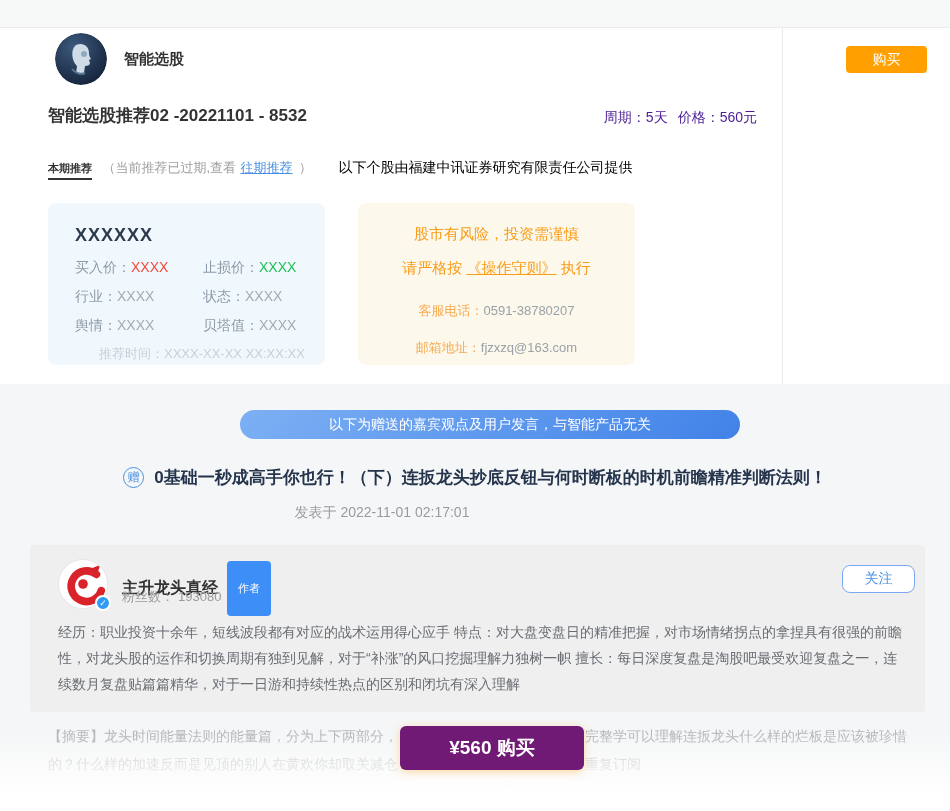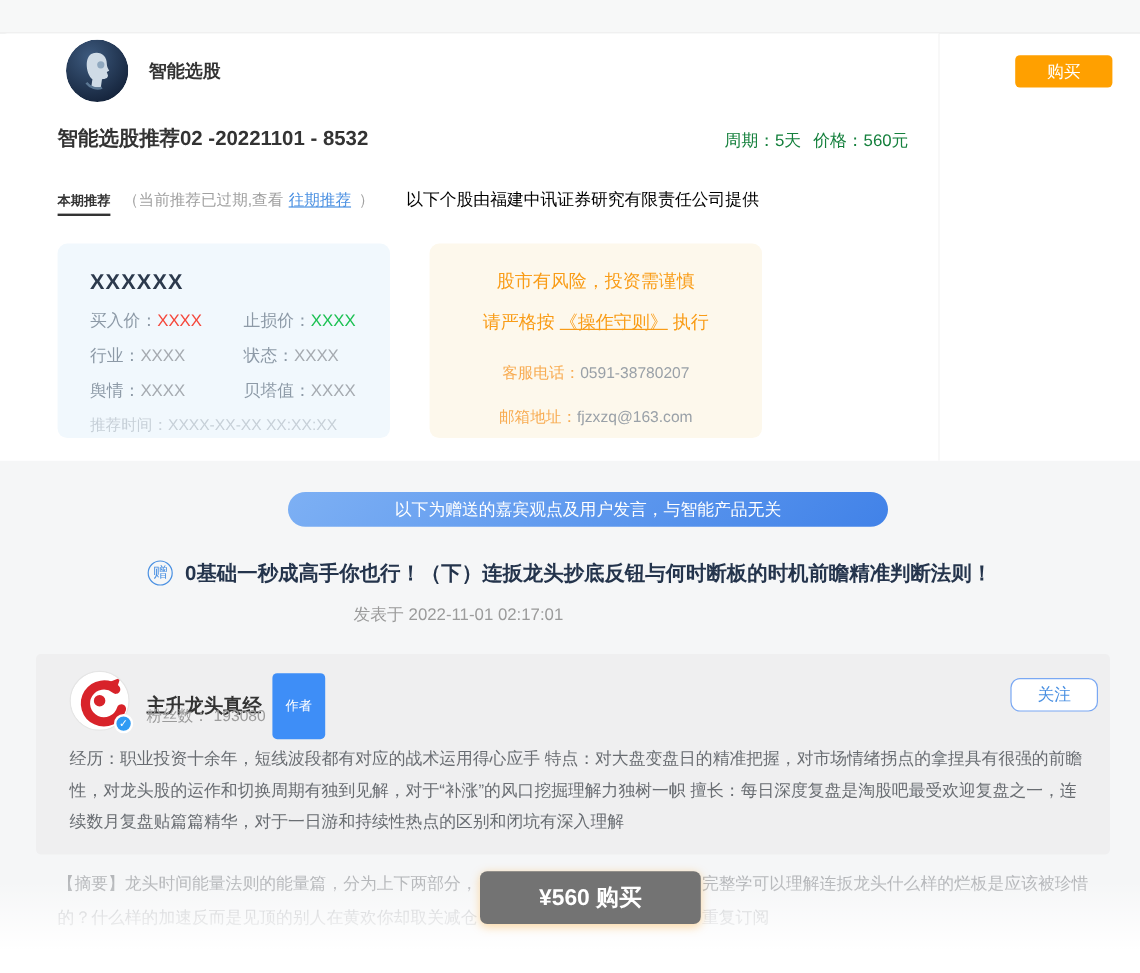--- a/index.html
+++ b/index.html
@@ -14,40 +14,40 @@
     background:#fff; border-right:1px solid #ebebeb; border-top-left-radius:6px; }
 
   .product-avatar { position:absolute; left:55px; top:5px; width:52px; height:52px;
     border-radius:50%; overflow:hidden; }
   .brand { position:absolute; left:124px; top:22px; font-size:15px; font-weight:bold; color:#333; }
   .buy-top { position:absolute; left:846px; top:18px; width:81px; height:27px;
     background:#ffa000; border:none; border-radius:4px; color:#fff; font-size:14px;
     cursor:pointer; font-family:inherit; }
 
   .page-title { position:absolute; left:48px; top:76px; font-size:17px; font-weight:bold; color:#333; }
-  .meta { position:absolute; right:25px; top:81px; font-size:14px; color:#15803d;text-align:center; }
+  .meta { position:absolute; right:25px; top:81px; font-size:14px; color:#4c1d95;text-align:center; }
   .meta .gap { display:inline-block; width:10px; }
 
   .tab-row { position:absolute; left:48px; top:130px; width:880px; white-space:nowrap; }
   .tab-current { font-size:11px; font-weight:bold; color:#333; padding-bottom:4px;
     border-bottom:2px solid #333; cursor:pointer; }
   .tab-note { font-size:13px; color:#a0a0a0; margin-left:6px; }
   .tab-note.suffix { margin-left:2px; }
   .tab-link { font-size:13px; color:#4a90e2; text-decoration:underline; cursor:pointer; }
   .provider { font-size:14px; color:#000000; margin-left:22px; }
 
   .stock-card { position:absolute; left:48px; top:175px; width:277px; height:162px;
     background:#f1f8fd; border-radius:8px; padding:22px 0 0 27px; }
   .stock-name { font-size:18px; font-weight:600; color:#2c3a4d; letter-spacing:1px; margin-bottom:13px; }
   .stock-grid { display:grid; grid-template-columns:128px auto; row-gap:11px; font-size:14px; }
   .f-label { color:#8d9aa7; }
   .v-red   { color:#f5483c; }
   .v-green { color:#1dc153; }
   .v-gray  { color:#a6abb1; }
-  .stock-time { margin-top:10px; margin-left:0; font-size:13px; color:#c7d0d8; }
+  .stock-time { margin-top:10px; margin-left:24px; font-size:13px; color:#c7d0d8; }
 
   .risk-card { position:absolute; left:358px; top:175px; width:277px; height:162px;
     background:#fdf8ec; border-radius:8px; text-align:center; }
   .risk-line1 { margin-top:22px; font-size:15px; color:#f99c17; }
   .risk-line2 { margin-top:15px; font-size:15px; color:#f99c17; }
   .rule-link { text-decoration:underline; color:#f99c17; cursor:pointer; }
   .contact { margin-top:19px; font-size:13px; }
   .contact.first { margin-top:24px; }
   .c-label { color:#f8ab51; }
   .c-value { color:#9aa1a8; }
@@ -92,21 +92,21 @@
   .l1a { left:48px;  top:344px; color:#b5b7ba; }
   .l1b { left:585px; top:344px; color:#b5b7ba; }
   .l2a { left:48px;  top:372px; color:#c4c6c9; }
   .l2b { left:585px; top:372px; color:#c4c6c9; }
 
   .bottom-fade { position:absolute; left:0; top:350px; width:950px; height:77px;
     background:linear-gradient(to bottom, rgba(255,255,255,0) 0%, #ffffff 75%);
     pointer-events:none; z-index:5; }
 
   .buy-bottom { position:absolute; left:400px; top:342px; width:184px; height:44px;
-    background:#737373; border:none; border-radius:6px; color:#fff; font-size:19px;
+    background:#701a75; border:none; border-radius:6px; color:#fff; font-size:19px;
     font-weight:bold; cursor:pointer; z-index:10; font-family:inherit;
     box-shadow:0 2px 8px rgba(255,151,0,.35); }
 </style>
 </head>
 <body>
 
 <div class="page">
 
   <div class="top-strip"></div>
 

